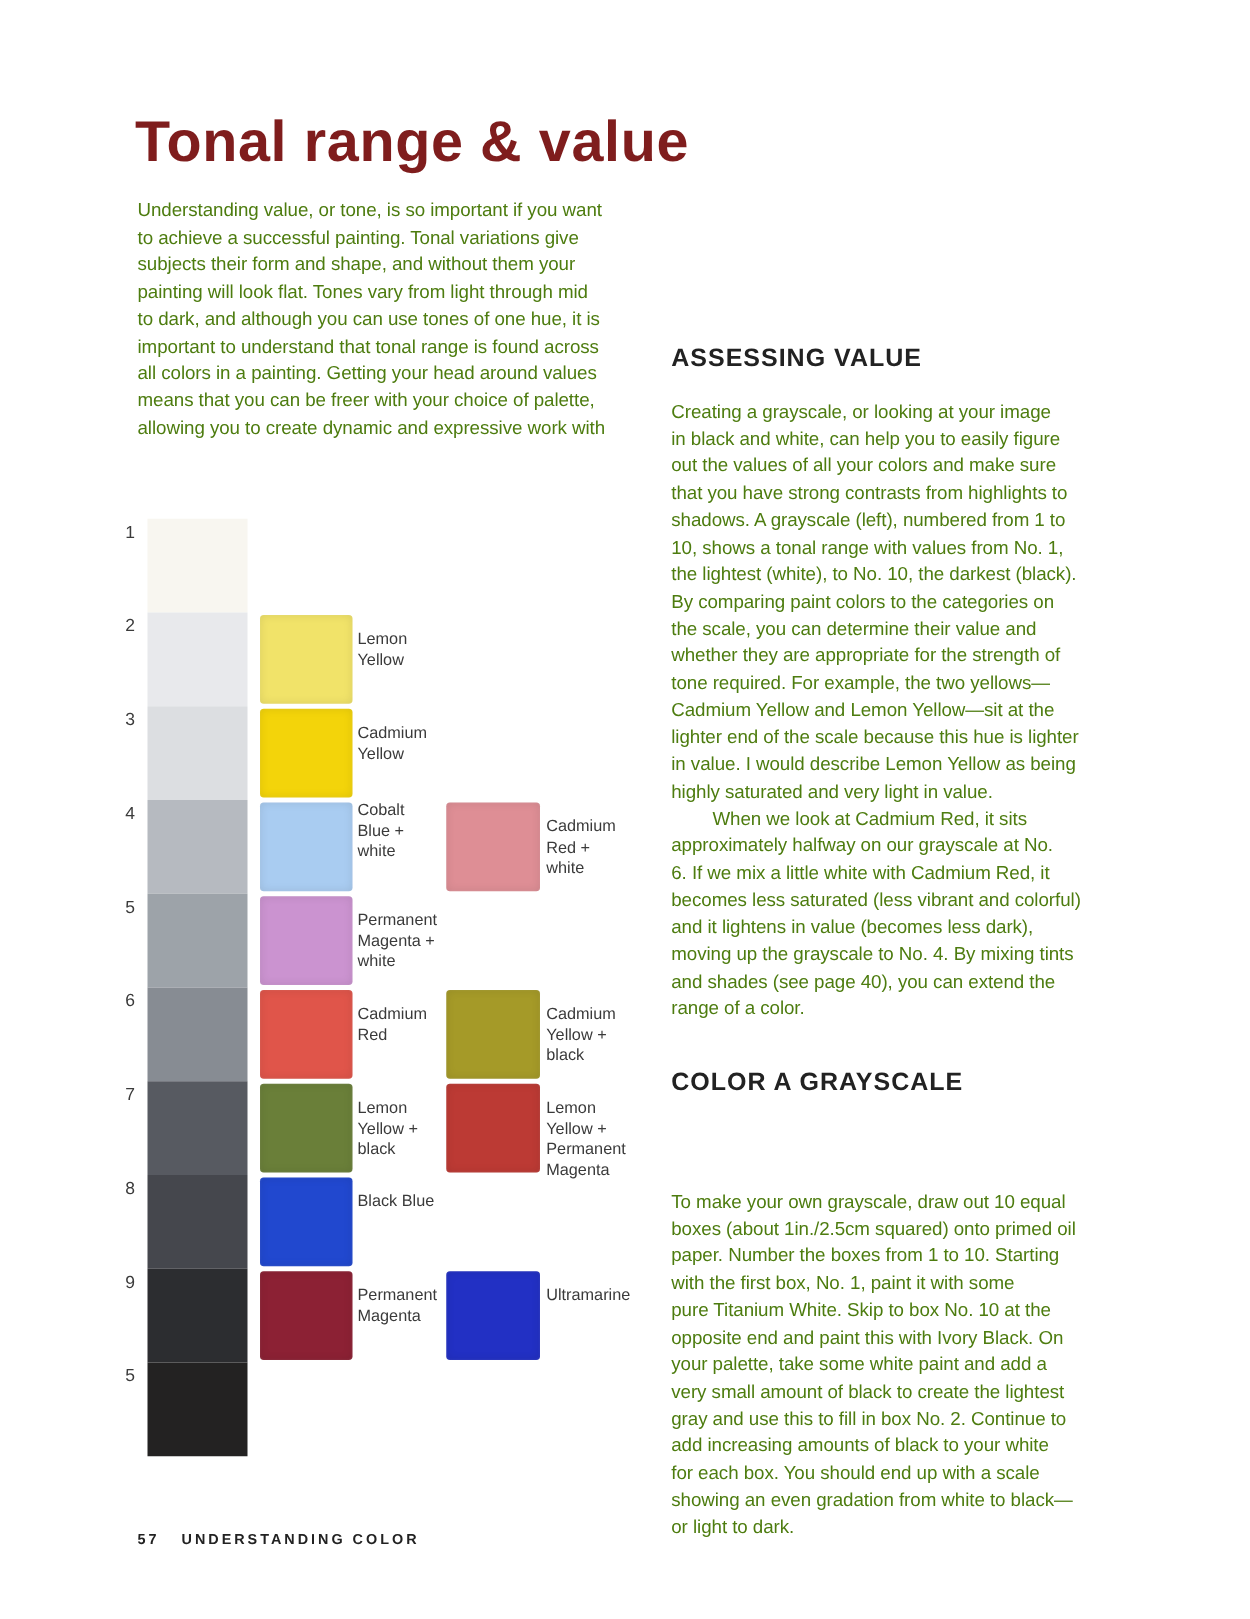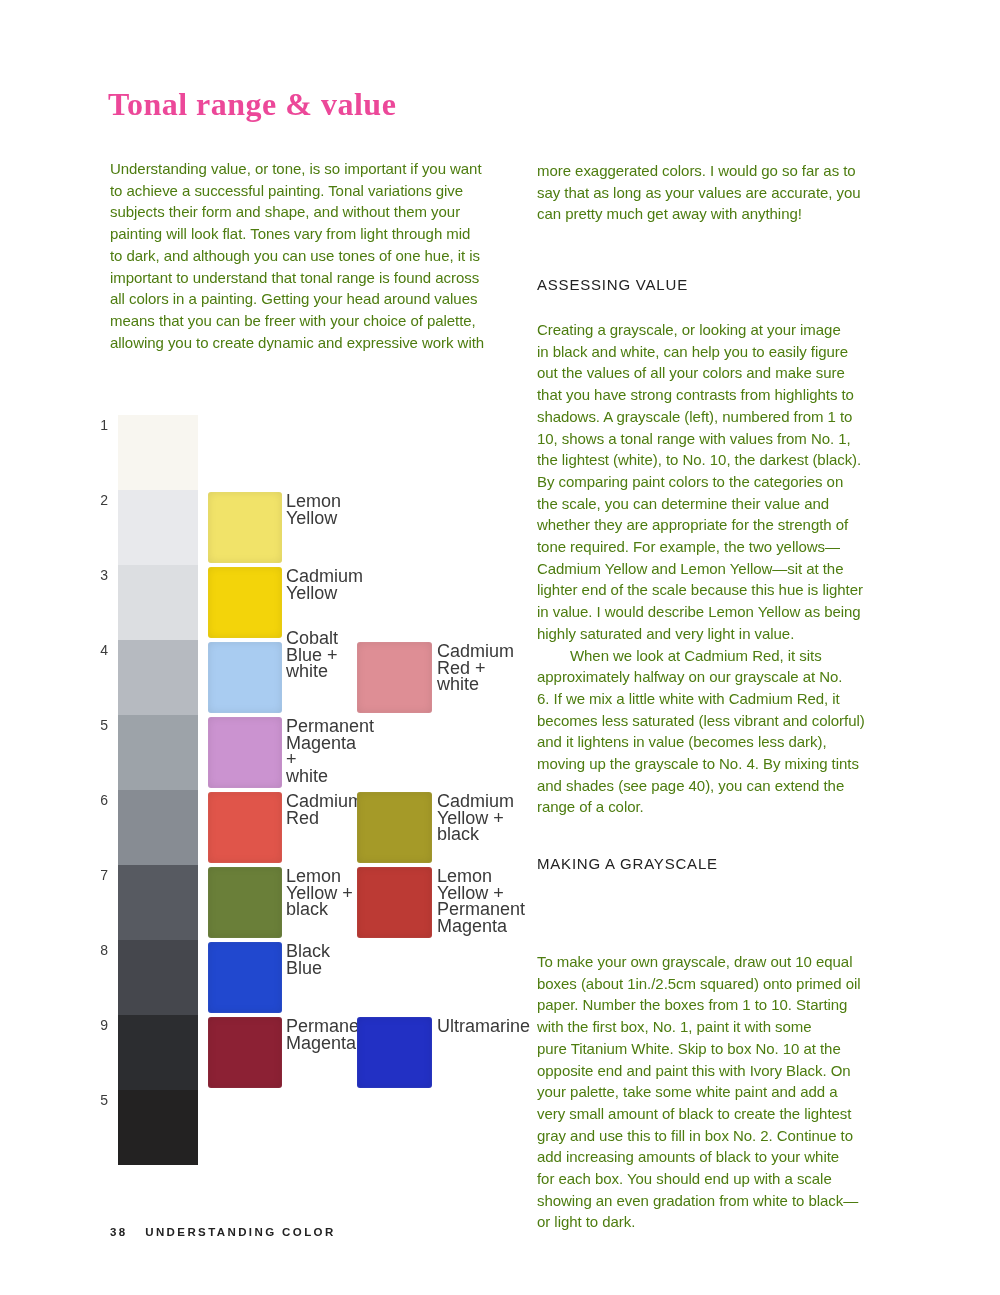--- a/index.html
+++ b/index.html
@@ -9,44 +9,44 @@
     height: 1295px;
     background: #ffffff;
     font-family: "Liberation Sans", sans-serif;
     overflow: hidden;
   }
   .page-title {
     position: absolute;
     left: 108px;
     top: 86px;
     margin: 0;
-    font-family: Liberation Serif, serif;
+    font-family: Liberation Sans, sans-serif;
     font-weight: 700;
-    font-size: 32px;
+    font-size: 46px;
     letter-spacing: 0.5px;
-    color: #ec4899;
+    color: #7f1d1d;
     white-space: nowrap;
   }
   .body-text {
     position: absolute;
     margin: 0;
     font-size: 15px;
     line-height: 21.7px;
     letter-spacing: -0.05px;
     color: #4d7c0f;
     white-space: pre-wrap;
   }
   .col-left  { left: 110px; width: 420px; }
   .col-right { left: 537px; width: 375px; }
   .section-heading {
     position: absolute;
     left: 537px;
     margin: 0;
-    font-size: 15px;
-    font-weight: 400;
+    font-size: 20px;
+    font-weight: 700;
     letter-spacing: 0.8px;
     color: #222222;
     white-space: nowrap;
   }
   .chart { position: absolute; left: 0; top: 0; width: 1000px; height: 1295px; }
   .gs-number {
     position: absolute;
     left: 78px;
     width: 30px;
     text-align: right;
@@ -58,24 +58,25 @@
     left: 118px;
     width: 80px;
   }
   .swatch {
     position: absolute;
     border-radius: 3px;
     box-shadow: inset 0 0 8px rgba(0,0,0,0.10), inset 0 0 2px rgba(255,255,255,0.15);
   }
   .swatch-label {
     position: absolute;
-    font-size: 18px;
+    font-size: 13px;
     line-height: 16.5px;
     color: #3a3a3a;
     white-space: pre-line;
+    margin-top: 10px;
   }
   .footer {
     position: absolute;
     left: 110px;
     top: 1226px;
     font-size: 11.5px;
     font-weight: 700;
     letter-spacing: 2.4px;
     color: #222222;
     white-space: nowrap;
@@ -92,23 +93,20 @@
   <p class="body-text col-left" style="top:158px">Understanding value, or tone, is so important if you want
 to achieve a successful painting. Tonal variations give
 subjects their form and shape, and without them your
 painting will look flat. Tones vary from light through mid
 to dark, and although you can use tones of one hue, it is
 important to understand that tonal range is found across
 all colors in a painting. Getting your head around values
 means that you can be freer with your choice of palette,
 allowing you to create dynamic and expressive work with</p>
 
-  <p class="body-text col-right" style="top:160px">more exaggerated colors. I would go so far as to
-say that as long as your values are accurate, you
-can pretty much get away with anything!</p>
 
   <h2 class="section-heading" style="top:276px">ASSESSING VALUE</h2>
 
   <p class="body-text col-right" style="top:319px">Creating a grayscale, or looking at your image
 in black and white, can help you to easily figure
 out the values of all your colors and make sure
 that you have strong contrasts from highlights to
 shadows. A grayscale (left), numbered from 1 to
 10, shows a tonal range with values from No. 1,
 the lightest (white), to No. 10, the darkest (black).
@@ -122,21 +120,21 @@
 highly saturated and very light in value.
         When we look at Cadmium Red, it sits
 approximately halfway on our grayscale at No.
 6. If we mix a little white with Cadmium Red, it
 becomes less saturated (less vibrant and colorful)
 and it lightens in value (becomes less dark),
 moving up the grayscale to No. 4. By mixing tints
 and shades (see page 40), you can extend the
 range of a color.</p>
 
-  <h2 class="section-heading" style="top:855px">MAKING A GRAYSCALE</h2>
+  <h2 class="section-heading" style="top:855px">COLOR A GRAYSCALE</h2>
 
   <p class="body-text col-right" style="top:951px">To make your own grayscale, draw out 10 equal
 boxes (about 1in./2.5cm squared) onto primed oil
 paper. Number the boxes from 1 to 10. Starting
 with the first box, No. 1, paint it with some
 pure Titanium White. Skip to box No. 10 at the
 opposite end and paint this with Ivory Black. On
 your palette, take some white paint and add a
 very small amount of black to create the lightest
 gray and use this to fill in box No. 2. Continue to
@@ -203,17 +201,17 @@
       <div class="swatch" style="left: 357px; width: 75px; top: 867px; height: 71px; background: rgb(188, 58, 52);"></div>
       <div class="swatch-label" style="left: 437px; width: 96px; top: 868px;">Lemon
 Yellow +
 Permanent
 Magenta</div>
       <div class="swatch" style="left: 357px; width: 75px; top: 1017px; height: 71px; background: rgb(34, 48, 196);"></div>
       <div class="swatch-label" style="left: 437px; width: 96px; top: 1018px;">Ultramarine</div>
     </div>
 
   <div class="footer">
-    <span class="page-number">38</span>
+    <span class="page-number">57</span>
     <span class="book-title">UNDERSTANDING COLOR</span>
   </div>
 
 </div>
 
 </body></html>

